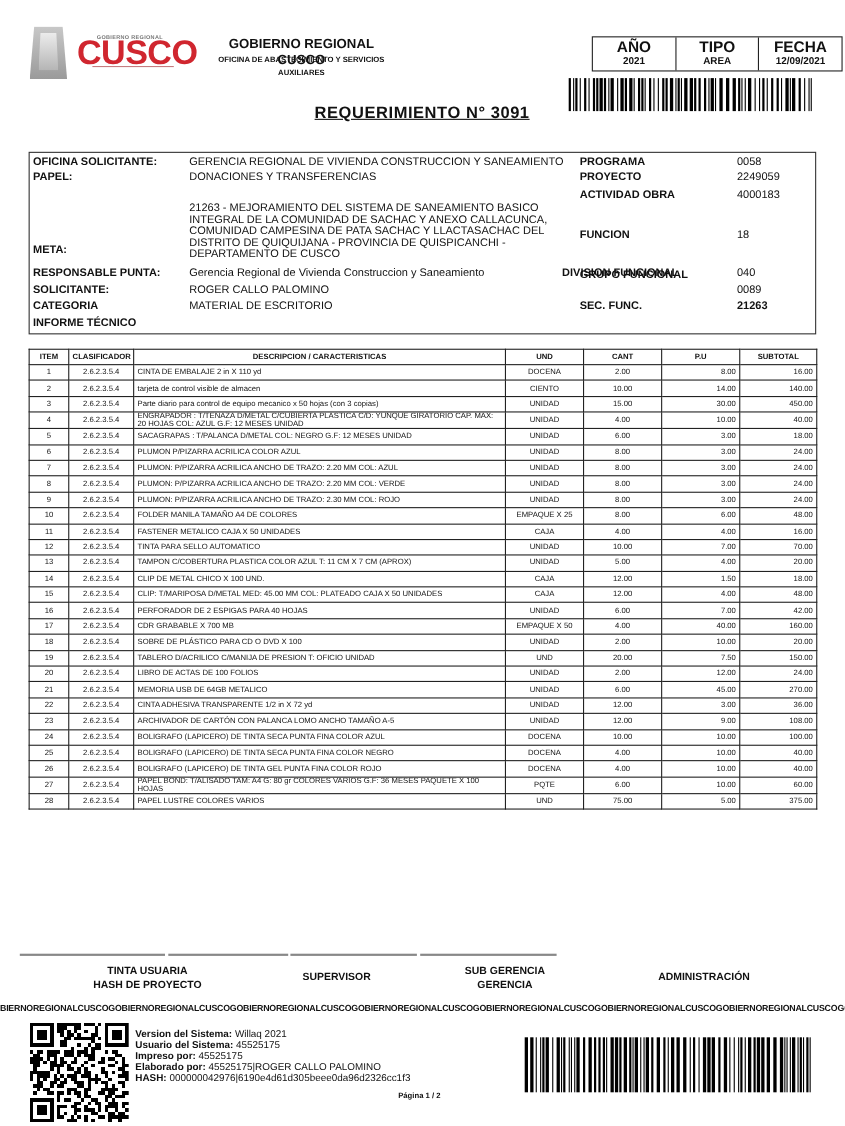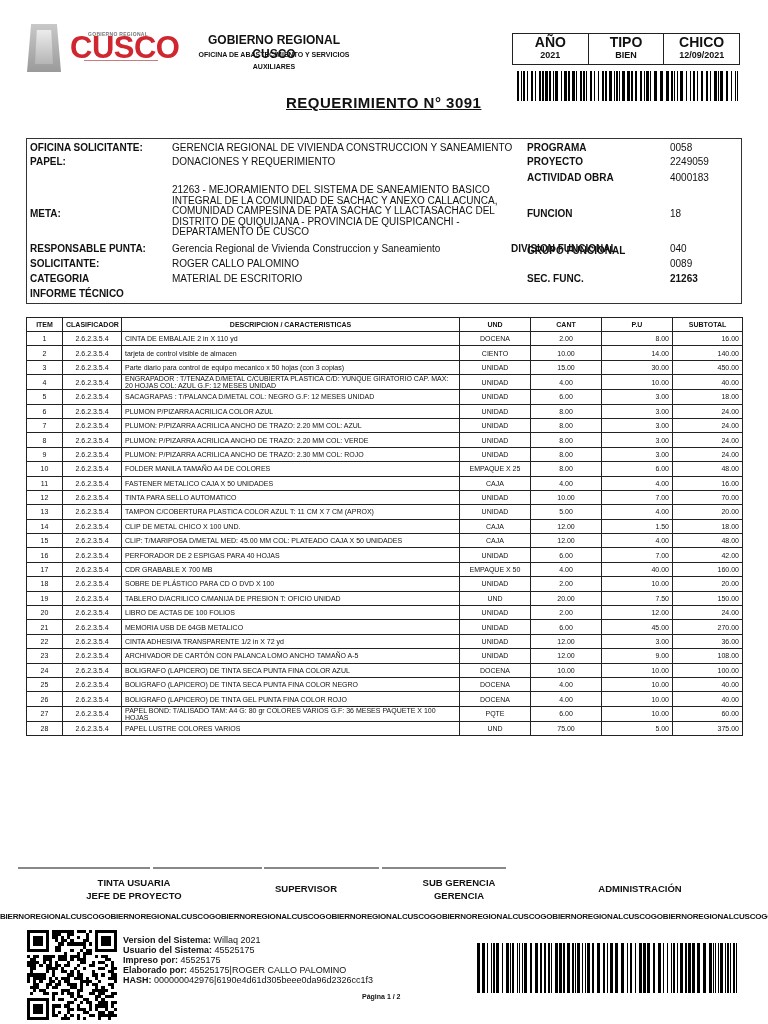--- a/index.html
+++ b/index.html
@@ -25,21 +25,21 @@
   .logo-word {
     left: 70px; top: 32px; font-size: 31px; font-weight: bold; color: #d0262f;
     letter-spacing: -0.5px; line-height: 32px;
   }
   .logo-underline { left: 84px; top: 60px; width: 74px; height: 1px; background: #c67c80; }
 
   .org-title { left: 186px; top: 33px; font-size: 12px; font-weight: bold; width: 176px; text-align: center; }
   .org-sub { left: 186px; top: 49px; font-size: 7px; font-weight: bold; width: 176px; text-align: center; line-height: 12px; }
 
   
-  .hdr-box { left: 512px; top: 33px; width: 226px; height: 30px; border: 1.5px solid #222; display: flex; }
+  .hdr-box { left: 538px; top: 33px; width: 226px; height: 30px; border: 1.5px solid #222; display: flex; }
   .hdr-cell { flex: 1; border-right: 1.5px solid #222; text-align: center; }
   .hdr-cell:last-child { border-right: none; }
   .hdr-cell .h { font-size: 14px; font-weight: bold; line-height: 16px; margin-top: 0px; }
   .hdr-cell .v { font-size: 9px; font-weight: bold; line-height: 11px; }
 
   .barcode { display: flex; align-items: stretch; }
   .barcode span { display: block; background: #000; height: 100%; }
   .barcode-top { left: 517px; top: 71px; width: 225px; height: 30px; }
   .barcode-bottom { left: 477px; top: 943px; width: 262px; height: 50px; }
 
@@ -93,24 +93,24 @@
   <div>AUXILIARES</div>
 </div>
 
 <div class="abs hdr-box">
   <div class="hdr-cell">
     <div class="h">AÑO</div>
     <div class="v">2021</div>
   </div>
   <div class="hdr-cell">
     <div class="h">TIPO</div>
-    <div class="v">BIEN</div>
+    <div class="v">AREA</div>
   </div>
   <div class="hdr-cell">
-    <div class="h">CHICO</div>
+    <div class="h">FECHA</div>
     <div class="v">12/09/2021</div>
   </div>
 </div>
 
 <div class="abs barcode barcode-top" id="bc1">
     <span style="width: 2px; margin-right: 2px;"></span>
     <span style="width: 1px; margin-right: 1px;"></span>
     <span style="width: 2px; margin-right: 2px;"></span>
     <span style="width: 1px; margin-right: 3px;"></span>
     <span style="width: 2px; margin-right: 2px;"></span>
@@ -169,23 +169,23 @@
     <span style="width: 1px; margin-right: 1px;"></span>
   </div>
 
 <div class="abs req-title">REQUERIMIENTO N° 3091</div>
 
 <div class="abs info-box">
   <div class="lbl" style="left:3px;top:3px">OFICINA SOLICITANTE:</div>
   <div class="val" style="left:145px;top:3px">GERENCIA REGIONAL DE VIVIENDA CONSTRUCCION Y SANEAMIENTO</div>
 
   <div class="lbl" style="left:3px;top:17px">PAPEL:</div>
-  <div class="val" style="left:145px;top:17px">DONACIONES Y REQUERIMIENTO</div>
-
-  <div class="lbl" style="left:3px;top:69px">META:</div>
+  <div class="val" style="left:145px;top:17px">DONACIONES Y TRANSFERENCIAS</div>
+
+  <div class="lbl" style="left:3px;top:83px">META:</div>
   <div class="meta-val" style="left:145px;top:46px">21263 - MEJORAMIENTO DEL SISTEMA DE SANEAMIENTO BASICO INTEGRAL DE LA COMUNIDAD DE SACHAC Y ANEXO CALLACUNCA, COMUNIDAD CAMPESINA DE PATA SACHAC Y LLACTASACHAC DEL DISTRITO DE QUIQUIJANA - PROVINCIA DE QUISPICANCHI - DEPARTAMENTO DE CUSCO</div>
 
   <div class="lbl" style="left:3px;top:104px">RESPONSABLE PUNTA:</div>
   <div class="val" style="left:145px;top:104px">Gerencia Regional de Vivienda Construccion y Saneamiento</div>
 
   <div class="lbl" style="left:3px;top:119px">SOLICITANTE:</div>
   <div class="val" style="left:145px;top:119px">ROGER CALLO PALOMINO</div>
 
   <div class="lbl" style="left:3px;top:134px">CATEGORIA</div>
   <div class="val" style="left:145px;top:134px">MATERIAL DE ESCRITORIO</div>
@@ -491,21 +491,21 @@
     </tbody>
 </table>
 
 <div class="sig-line" style="left:18px;width:132px"></div>
 <div class="sig-line" style="left:153px;width:109px"></div>
 <div class="sig-line" style="left:264px;width:115px"></div>
 <div class="sig-line" style="left:382px;width:124px"></div>
 
 <div class="sig-label" style="left:18px;top:876px;width:232px">
   <div>TINTA USUARIA</div>
-  <div>JEFE DE PROYECTO</div>
+  <div>HASH DE PROYECTO</div>
 </div>
 <div class="sig-label" style="left:226px;top:882px;width:160px">SUPERVISOR</div>
 <div class="sig-label" style="left:386px;top:876px;width:146px">
   <div>SUB GERENCIA</div>
   <div>GERENCIA</div>
 </div>
 <div class="sig-label" style="left:560px;top:882px;width:160px">ADMINISTRACIÓN</div>
 
 <div class="abs watermark-line">BIERNOREGIONALCUSCOGOBIERNOREGIONALCUSCOGOBIERNOREGIONALCUSCOGOBIERNOREGIONALCUSCOGOBIERNOREGIONALCUSCOGOBIERNOREGIONALCUSCOGOBIERNOREGIONALCUSCOGOBIER</div>
 

